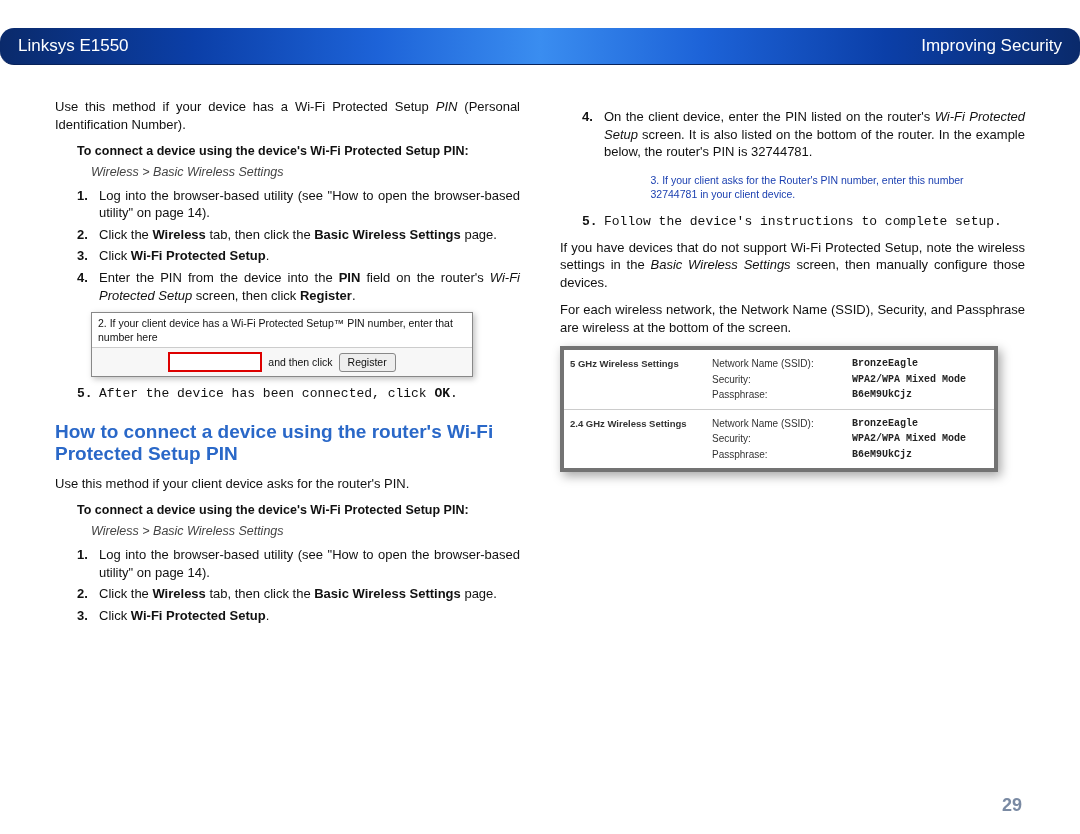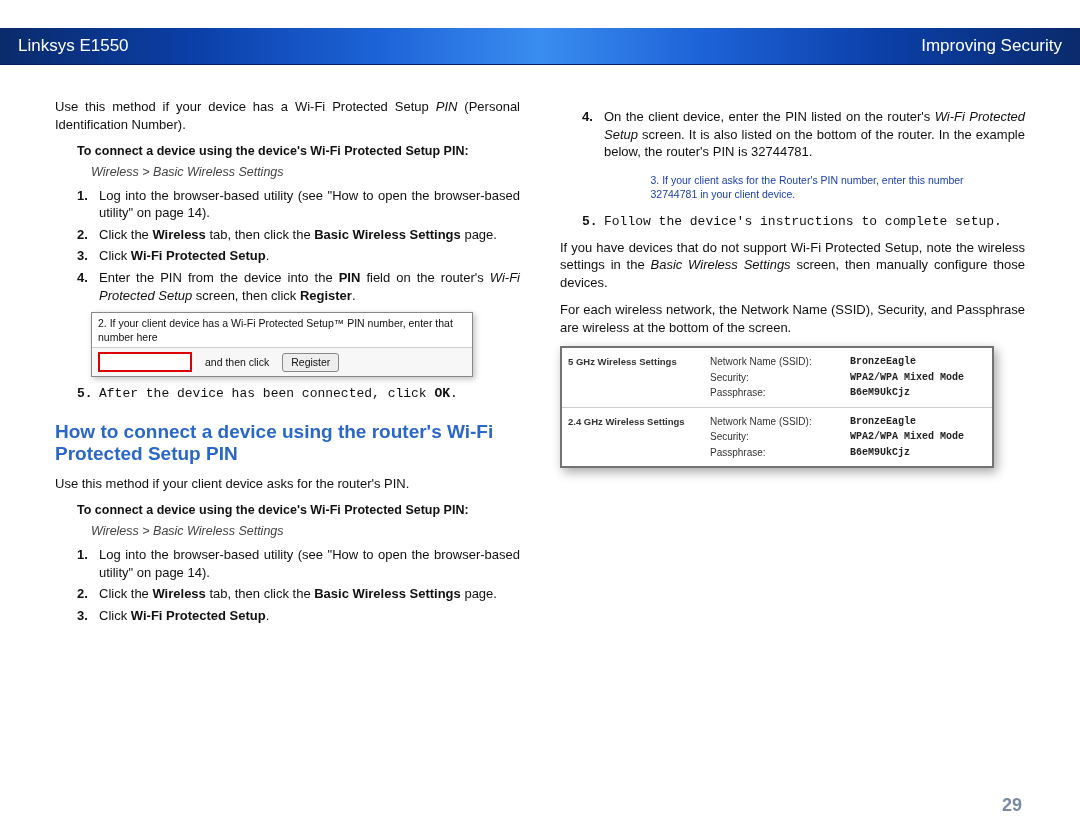--- a/index.html
+++ b/index.html
@@ -19,20 +19,21 @@
     display: flex;
     justify-content: space-between;
     align-items: center;
     padding: 0 18px;
     font-size: 17px;
     border-bottom: 1px solid #08225a;
     position: absolute;
     top: 28px;
     left: 0;
     right: 0;
+    border-radius: 14px;
   }
   .page {
     position: absolute;
     top: 90px;
     left: 55px;
     right: 55px;
     bottom: 30px;
     display: flex;
     gap: 40px;
     font-size: 13px;
@@ -99,21 +100,22 @@
   }
   .wps-box .note {
     padding: 3px 6px;
     background: #fff;
     border-bottom: 1px solid #ccc;
   }
   .wps-box .row2 {
     display: flex;
     align-items: center;
     padding: 4px 6px;
-    gap: 13px;
+    gap: 6px;
+    justify-content: center;
   }
   .wps-box .pinfield {
     border: 2px solid #d00;
     width: 90px;
     height: 16px;
     background: #fff;
   }
   .wps-box .textb {
     font-size: 10.5px;
   }
@@ -129,21 +131,21 @@
     font-size: 10.5px;
     color: #1a3fb0;
     background: #fff;
     padding: 4px 6px;
     width: 320px;
     margin-left: auto;
     margin-right: auto;
   }
   
   .ws-card {
-    border: 2px solid #737373;
+    border: 4px solid #737373;
     box-shadow: 3px 4px 10px rgba(0,0,0,0.35);
     background: #fff;
     font-size: 10px;
     margin-top: 6px;
     width: 430px;
   }
   .ws-section {
     display: flex;
     border-top: 1px solid #ccc;
   }

